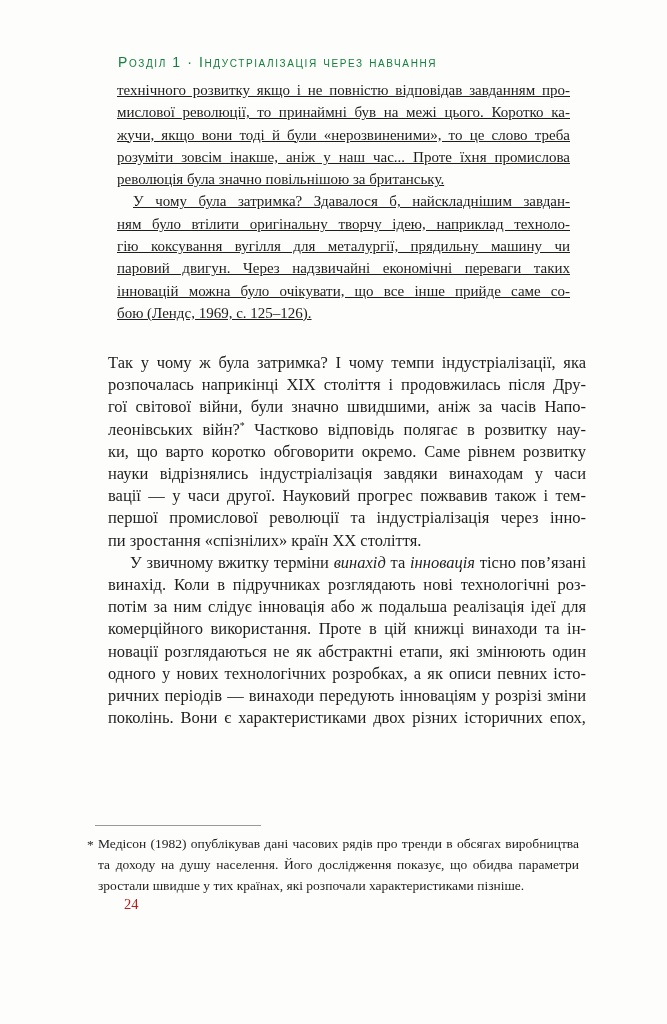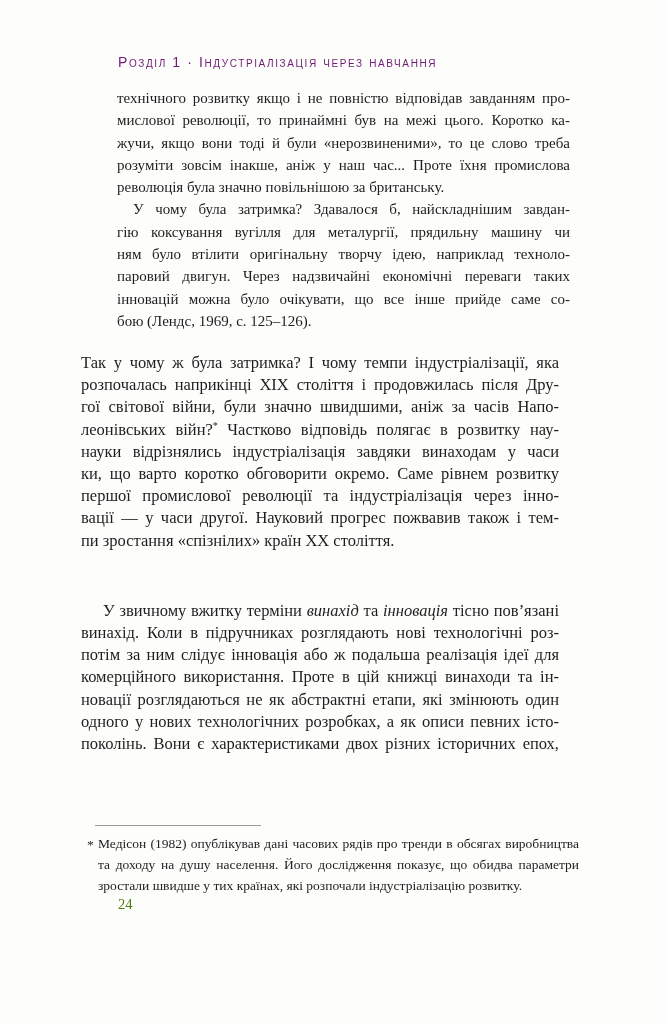--- a/index.html
+++ b/index.html
@@ -11,104 +11,105 @@
     position:relative;
     overflow:hidden;
   }
   .page{position:absolute;inset:0;}
   .running-head{
     position:absolute;left:118px;top:54px;
     font-family:"Liberation Sans","DejaVu Sans",sans-serif;
     font-variant:small-caps;
     font-size:14px;
     letter-spacing:1.6px;
-    color:#701a75;
+    color:#15803d;
   }
   .textblock .line{
     text-align:justify;
     text-align-last:justify;
     hyphens:none;
   }
   .textblock .line.end{text-align-last:left;}
   .quote-block{
-    position:absolute;left:117px;top:87px;width:453px;
-    font-size:15px;line-height:22.3px;
+    position:absolute;left:117px;top:79px;width:453px;
+    font-size:15px;line-height:22.3px;text-decoration:underline;
   }
   .quote-block .ind{text-indent:16px;}
   .body-block{
-    position:absolute;left:81px;top:352px;width:478px;
+    position:absolute;left:108px;top:352px;width:478px;
     font-size:16.5px;line-height:22.2px;
   }
-  .body-block .ind{text-indent:22px;margin-top:48px;}
+  .body-block .ind{text-indent:22px;}
   .body-block sup{font-size:60%;line-height:0;}
   i{font-style:italic;}
   .footnote-rule{
     position:absolute;left:95px;top:825px;width:166px;height:1px;
     background:#9a9a9a;border:none;margin:0;
   }
   .footnote-block{
     position:absolute;left:87px;top:834px;width:492px;
     font-size:13.5px;line-height:20.8px;
   }
   .fn-marker{
     position:absolute;left:0;top:1px;
     font-size:13.5px;color:#2a2a2a;
   }
   .fn-lines{margin-left:11px;}
   .page-number{
-    position:absolute;left:118px;top:896px;
-    font-size:14.5px;color:#4d7c0f;
+    position:absolute;left:124px;top:896px;
+    font-size:14.5px;color:#b91c1c;
   }
 </style>
 </head>
 <body>
 
 <div class="page">
 
   <div class="running-head">Розділ 1 · Індустріалізація через навчання</div>
 
   <div class="quote-block textblock">
       <div class="line">технічного розвитку якщо і не повністю відповідав завданням про-</div>
       <div class="line">мислової революції, то принаймні був на межі цього. Коротко ка-</div>
       <div class="line">жучи, якщо вони тоді й були «нерозвиненими», то це слово треба</div>
       <div class="line">розуміти зовсім інакше, аніж у наш час... Проте їхня промислова</div>
       <div class="line end">революція була значно повільнішою за британську.</div>
       <div class="line ind">У чому була затримка? Здавалося б, найскладнішим завдан-</div>
+      <div class="line">ням було втілити оригінальну творчу ідею, наприклад техноло-</div>
       <div class="line">гію коксування вугілля для металургії, прядильну машину чи</div>
-      <div class="line">ням було втілити оригінальну творчу ідею, наприклад техноло-</div>
       <div class="line">паровий двигун. Через надзвичайні економічні переваги таких</div>
       <div class="line">інновацій можна було очікувати, що все інше прийде саме со-</div>
       <div class="line end">бою (Лендс, 1969, с. 125–126).</div>
     </div>
 
   <div class="body-block textblock">
       <div class="line">Так у чому ж була затримка? І чому темпи індустріалізації, яка</div>
       <div class="line">розпочалась наприкінці XIX століття і продовжилась після Дру-</div>
       <div class="line">гої світової війни, були значно швидшими, аніж за часів Напо-</div>
       <div class="line">леонівських війн?<sup>*</sup> Частково відповідь полягає в розвитку нау-</div>
+      <div class="line">ки, що варто коротко обговорити окремо. Саме рівнем розвитку</div>
       <div class="line">науки відрізнялись індустріалізація завдяки винаходам у часи</div>
-      <div class="line">ки, що варто коротко обговорити окремо. Саме рівнем розвитку</div>
+      <div class="line">вації — у часи другої. Науковий прогрес пожвавив також і тем-</div>
       <div class="line">першої промислової революції та індустріалізація через інно-</div>
-      <div class="line">вації — у часи другої. Науковий прогрес пожвавив також і тем-</div>
       <div class="line end">пи зростання «спізнілих» країн XX століття.</div>
       <div class="line ind">У звичному вжитку терміни <i>винахід</i> та <i>інновація</i> тісно пов’язані</div>
       <div class="line">винахід. Коли в підручниках розглядають нові технологічні роз-</div>
       <div class="line">потім за ним слідує інновація або ж подальша реалізація ідеї для</div>
       <div class="line">комерційного використання. Проте в цій книжці винаходи та ін-</div>
       <div class="line">новації розглядаються не як абстрактні етапи, які змінюють один</div>
       <div class="line">одного у нових технологічних розробках, а як описи певних істо-</div>
+      <div class="line">ричних періодів — винаходи передують інноваціям у розрізі зміни</div>
       <div class="line">поколінь. Вони є характеристиками двох різних історичних епох,</div>
     </div>
 
   <hr class="footnote-rule">
 
   <div class="footnote-block">
     <span class="fn-marker">*</span>
     <div class="fn-lines textblock">
         <div class="line">Медісон (1982) опублікував дані часових рядів про тренди в обсягах виробництва</div>
         <div class="line">та доходу на душу населення. Його дослідження показує, що обидва параметри</div>
-        <div class="line end">зростали швидше у тих країнах, які розпочали індустріалізацію розвитку.</div>
+        <div class="line end">зростали швидше у тих країнах, які розпочали характеристиками пізніше.</div>
       </div>
   </div>
 
   <div class="page-number">24</div>
 
 </div>
 
 </body></html>

